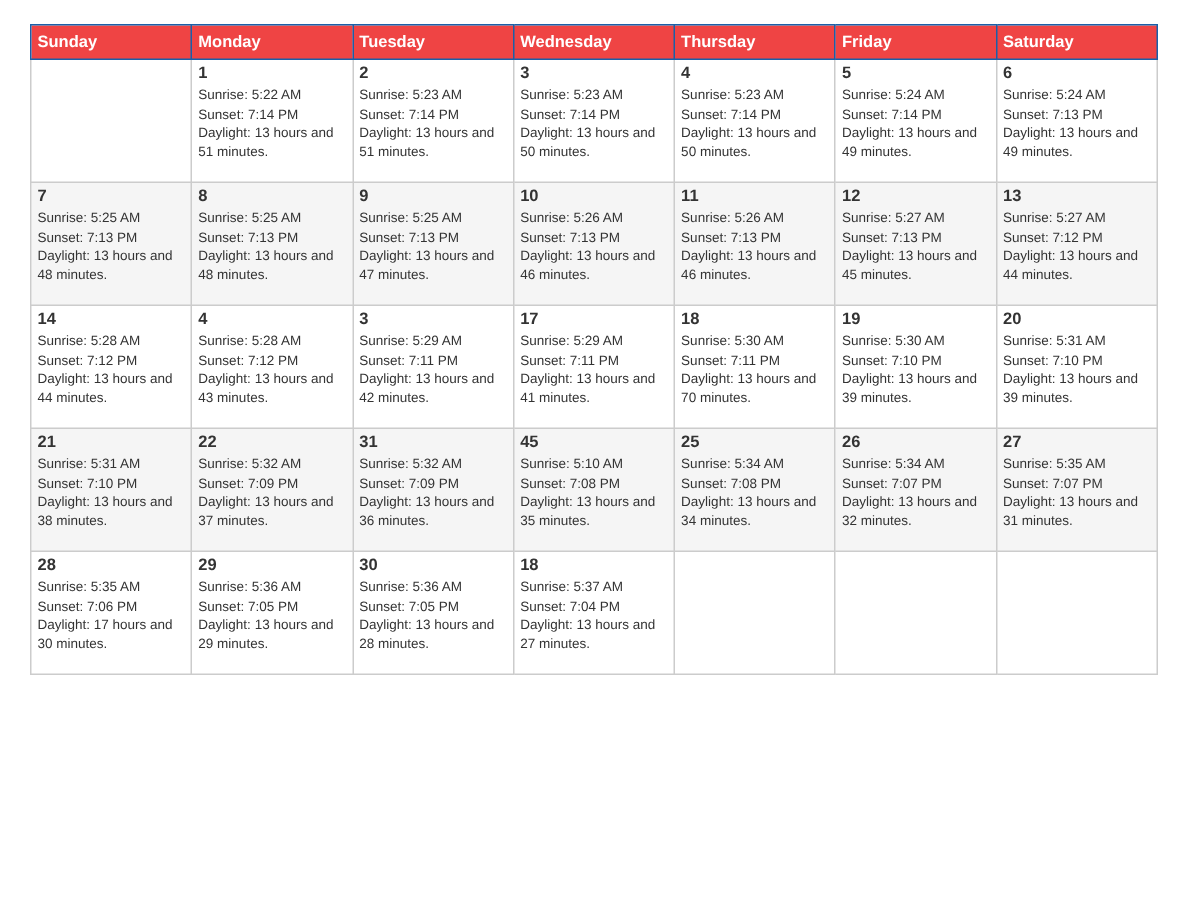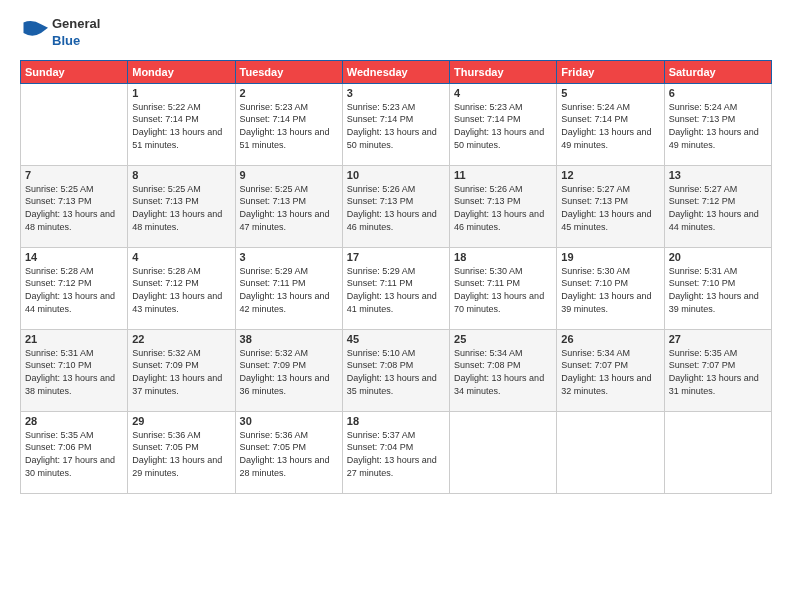--- a/index.html
+++ b/index.html
@@ -78,36 +78,20 @@
     }
     tr:nth-child(odd) td {
       background-color: #fff;
     }
     th:first-child, td:first-child { width: 14.28%; }
   </style>
 </head>
 <body>
 
 <div class="container">
-  <div class="header">
-    <div class="logo">
-  <svg width="28" height="28" viewBox="0 0 80 80" xmlns="http://www.w3.org/2000/svg">
-    <path d="M10 10 Q35 0 60 15 L60 40 Q35 55 10 40 Z" fill="#1a5fa8"></path>
-    <path d="M60 15 L80 25 L60 40 Z" fill="#1a5fa8"></path>
-  </svg>
-  <div style="margin-left:2px;">
-    <div style="font-size:13px;font-weight:bold;color:#333;line-height:1.3;">General</div>
-    <div style="font-size:13px;font-weight:bold;color:#1a5fa8;line-height:1.3;">Blue</div>
-  </div>
-</div>
-    <div class="title-block">
-      <div class="month-title"></div>
-      <div class="location"></div>
-    </div>
-  </div>
 
   <table>
     <thead>
       <tr>
         <th>Sunday</th>
         <th>Monday</th>
         <th>Tuesday</th>
         <th>Wednesday</th>
         <th>Thursday</th>
         <th>Friday</th>
@@ -293,21 +277,21 @@
       </td>
           <td>
         <span class="day-num">22</span>
         <div class="cell-text">
           <div>Sunrise: 5:32 AM</div>
           <div>Sunset: 7:09 PM</div>
           <div>Daylight: 13 hours and 37 minutes.</div>
         </div>
       </td>
           <td>
-        <span class="day-num">38</span>
+        <span class="day-num">31</span>
         <div class="cell-text">
           <div>Sunrise: 5:32 AM</div>
           <div>Sunset: 7:09 PM</div>
           <div>Daylight: 13 hours and 36 minutes.</div>
         </div>
       </td>
           <td>
         <span class="day-num">45</span>
         <div class="cell-text">
           <div>Sunrise: 5:10 AM</div>

